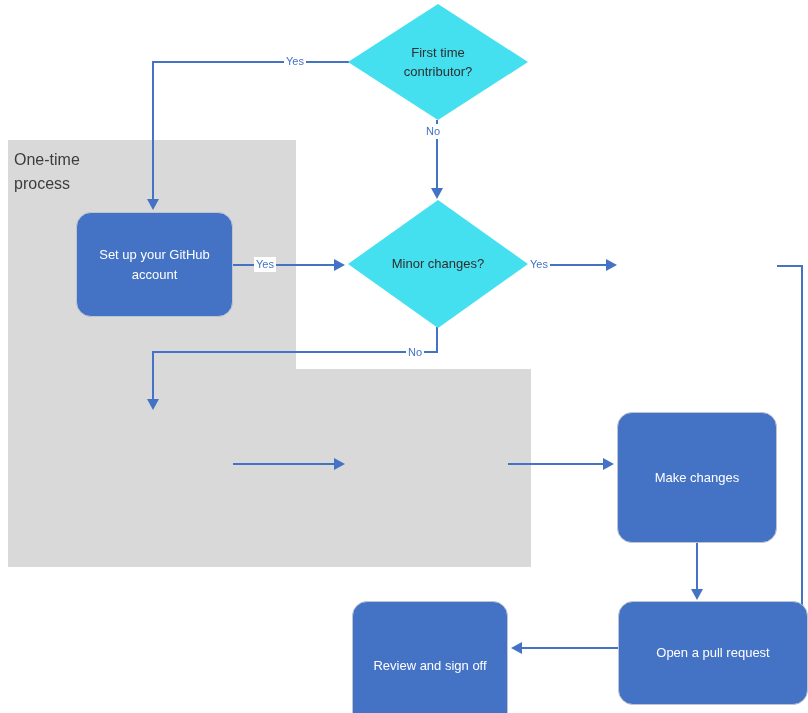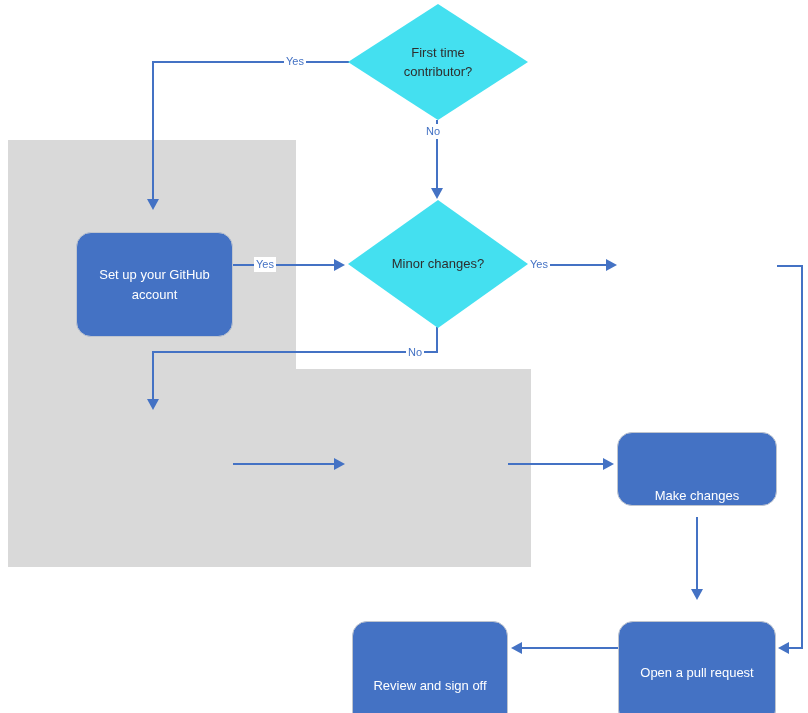--- a/index.html
+++ b/index.html
@@ -8,21 +8,21 @@
     font-family:"Liberation Sans",sans-serif;
   }
   .region{position:absolute;background:#d9d9d9;}
   .region-label{
     position:absolute;left:14px;top:148px;width:96px;
     font-size:16px;line-height:24px;color:#3d3d3d;
   }
   .node{
     position:absolute;background:#4472c4;border:1px solid #bfc5cf;border-radius:15px;
     color:#ffffff;display:flex;align-items:center;justify-content:center;text-align:center;
-    font-size:13px;line-height:1.5;padding:0 12px;box-sizing:border-box;margin-top:20px;
+    font-size:13px;line-height:1.5;padding:0 12px;box-sizing:border-box;
   }
   .diamond{
     position:absolute;background:#44e0f0;
     clip-path:polygon(50% 0,100% 50%,50% 100%,0 50%);
     display:flex;align-items:center;justify-content:center;text-align:center;
     font-size:13px;line-height:1.5;color:#2e2e2e;
   }
   .diamond span{display:block;width:110px;}
   .hline{position:absolute;height:2px;background:#4472c4;}
   .vline{position:absolute;width:2px;background:#4472c4;}
@@ -35,20 +35,21 @@
     font-size:11px;line-height:15px;padding:0 2px;
   }
 </style>
 </head>
 <body>
 
 <div class="canvas">
 
   <div class="region" style="left:8px;top:140px;width:288px;height:427px;"></div>
   <div class="region" style="left:296px;top:369px;width:235px;height:198px;"></div>
+  <div class="region-label">One-time process</div>
 
   <div class="vline" style="left:436px;top:120px;height:76px;"></div>
   <div class="ah ah-down" style="left:431px;top:188px;"></div>
 
   <div class="hline" style="left:153px;top:61px;width:196px;"></div>
   <div class="vline" style="left:152px;top:61px;height:138px;"></div>
   <div class="ah ah-down" style="left:147px;top:199px;"></div>
 
   <div class="hline" style="left:233px;top:264px;width:101px;"></div>
   <div class="ah ah-right" style="left:334px;top:259px;"></div>
@@ -87,23 +88,23 @@
   <div class="diamond" style="left:348px;top:4px;width:180px;height:116px;">
     <span>First time contributor?</span>
   </div>
   <div class="diamond" style="left:348px;top:200px;width:180px;height:128px;">
     <span>Minor changes?</span>
   </div>
 
   <div class="node" style="left:76px;top:212px;width:157px;height:105px;">
     <span>Set up your GitHub account</span>
   </div>
-  <div class="node" style="left:617px;top:412px;width:160px;height:74px;align-items:flex-end;">
+  <div class="node" style="left:617px;top:412px;width:160px;height:131px;">
     <span>Make changes</span>
   </div>
-  <div class="node" style="left:618px;top:601px;width:158px;height:104px;">
+  <div class="node" style="left:618px;top:601px;width:190px;height:104px;">
     <span>Open a pull request</span>
   </div>
   <div class="node" style="left:352px;top:601px;width:156px;height:130px;justify-content:center;">
     <span>Review and sign off</span>
   </div>
 
 </div>
 
 </body></html>

